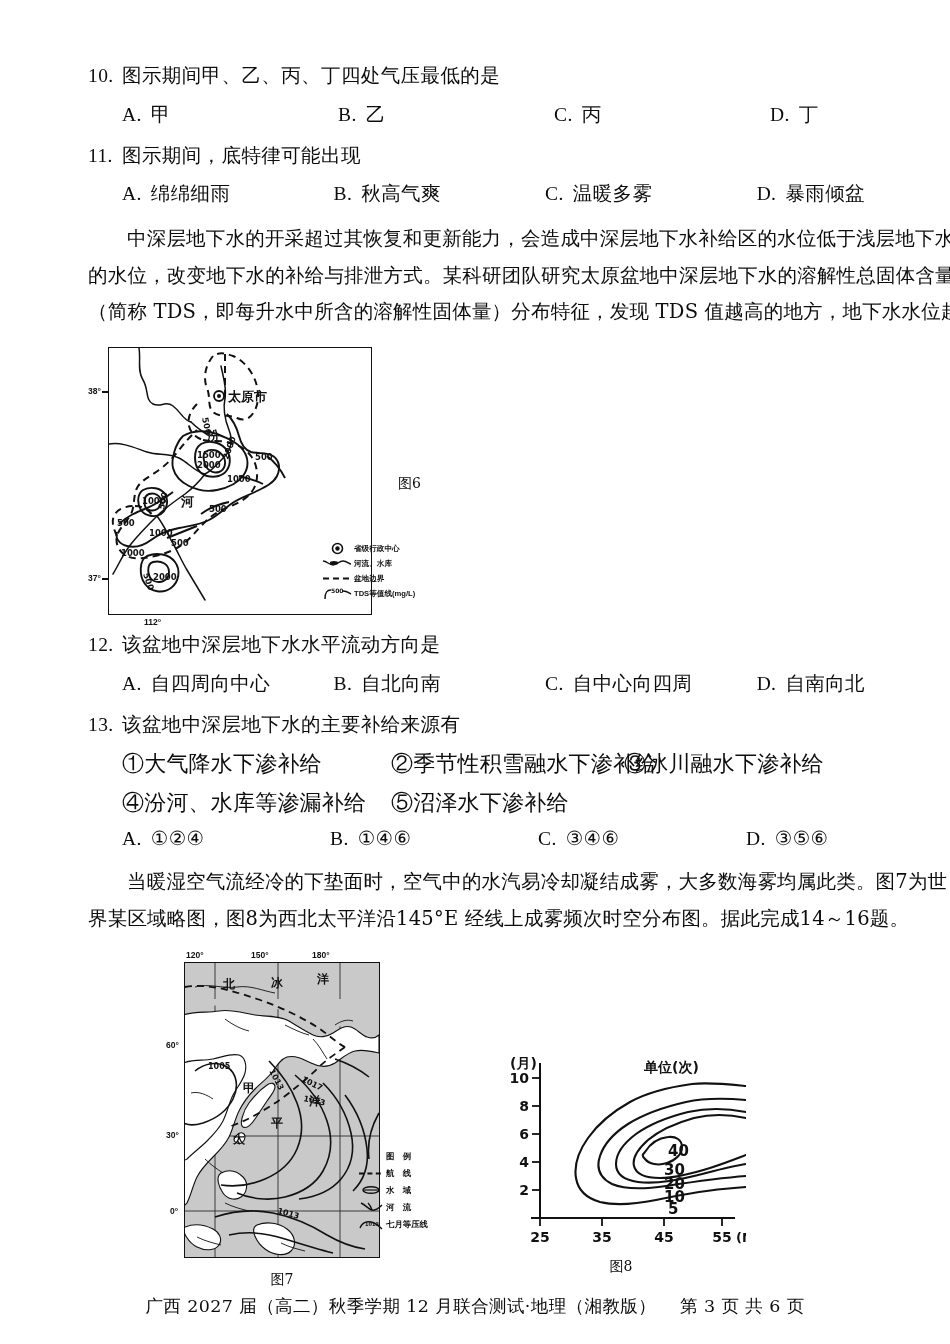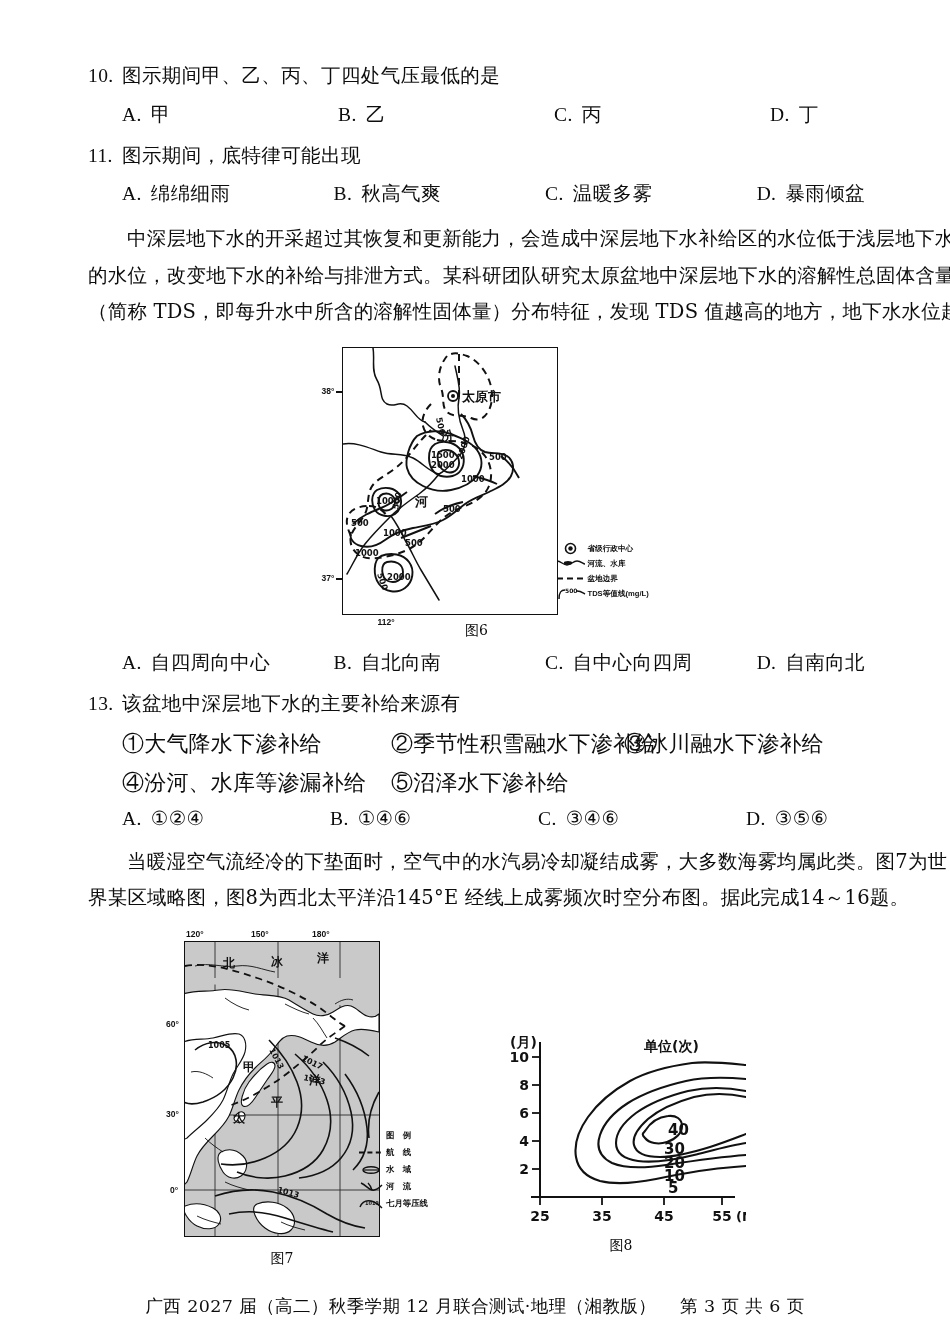--- a/index.html
+++ b/index.html
@@ -85,32 +85,32 @@
     letter-spacing: 0.2px;
     margin-top: 14px;
   }
   .para .indent { display: inline-block; width: 2em; }
   .para-line { display: block; white-space: nowrap; }
 
   
   .fig6-wrap {
     margin-top: 14px;
     display: flex;
-    flex-direction: column;
+    flex-direction: row;
     align-items: center;
   }
   .fig6-box {
     position: relative;
     width: 310px;
     height: 272px;
   }
   .fig6-frame {
     position: absolute;
     left: 20px; top: 2px;
-    width: 216px; height: 268px;
+    width: 264px; height: 268px;
     border: 1.6px solid #111;
     background: #fff;
     overflow: hidden;
   }
   .tick-lbl {
     position: absolute;
     font-family: "Liberation Sans", sans-serif;
     font-size: 8.5px;
     font-weight: bold;
     color: #111;
@@ -381,20 +381,24 @@
               <path d="M21,4 C25,4 27,6 29,7" fill="none" stroke="#111" stroke-width="1.5"></path>
             </svg>
           </span>
           <span class="leg-txt">TDS等值线(mg/L)</span>
         </div>
       </div>
     </div>
     <div class="fig-cap">图6</div>
   </div>
 
+  <div class="q-stem q-line">
+    <span class="q-num">12.</span>
+    <span class="q-text">该盆地中深层地下水水平流动方向是</span>
+  </div>
   <div class="opts opts-4">
     <span class="opt">
       <span class="opt-k">A.</span>
       <span class="opt-v">自四周向中心</span>
     </span>
     <span class="opt">
       <span class="opt-k">B.</span>
       <span class="opt-v">自北向南</span>
     </span>
     <span class="opt">

